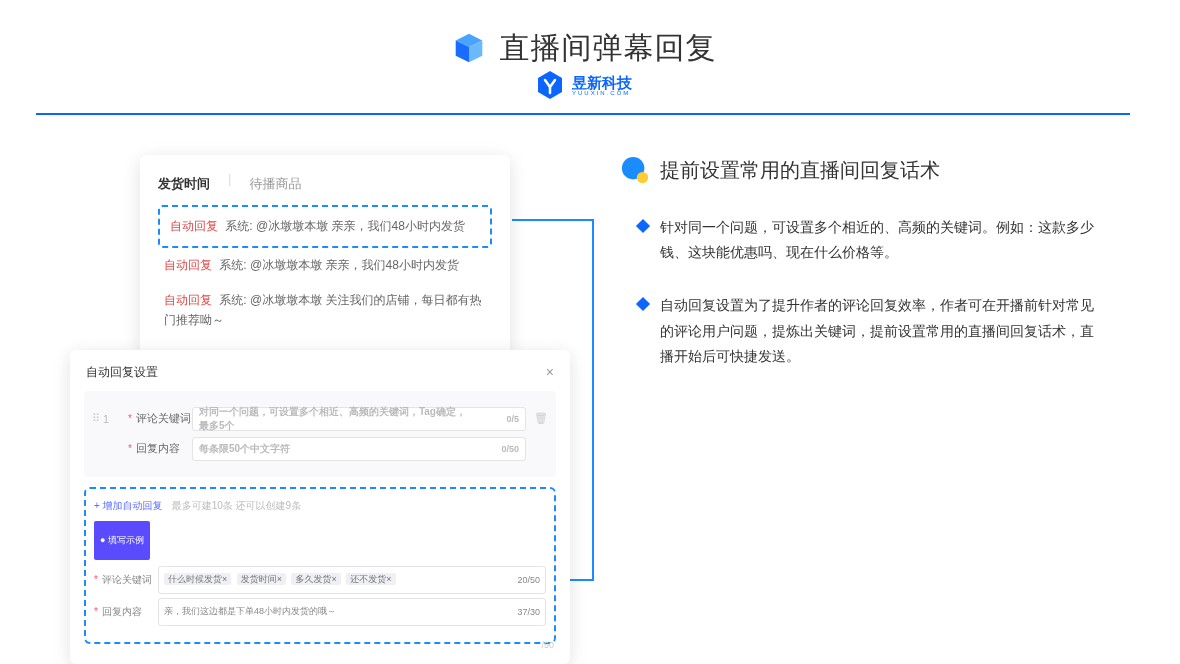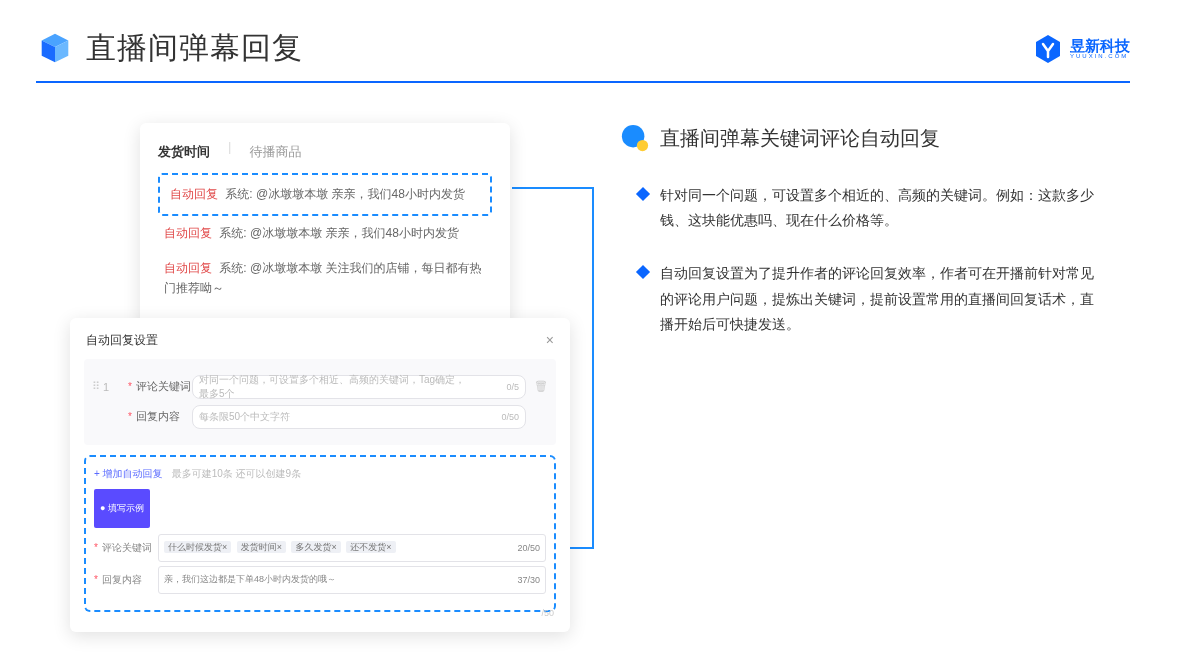--- a/index.html
+++ b/index.html
@@ -1,17 +1,17 @@
 <!DOCTYPE html>
 <html><head>
 <meta charset="utf-8">
 <style>
   * { box-sizing: border-box; margin: 0; padding: 0; }
   body { font-family: "Microsoft YaHei", -apple-system, sans-serif; background: #fff; width: 1180px; height: 664px; position: relative; color: #333; }
-  .page-header { display: flex; align-items: center; justify-content: space-between; padding: 28px 50px 12px 36px; }
+  .page-header { display: flex; align-items: center; justify-content: space-between; padding: 28px 50px 12px 36px; flex-direction: column; }
   .hdr-left { display: flex; align-items: center; }
   .cube-icon { width: 38px; height: 38px; margin-right: 12px; }
   .page-title { font-size: 30px; font-weight: 500; color: #333; letter-spacing: 1px; }
   .brand { display: flex; align-items: center; }
   .brand-icon { width: 32px; height: 32px; margin-right: 6px; }
   .brand-text { font-size: 15px; font-weight: 600; color: #0a66ff; line-height: 1; }
   .brand-sub { font-size: 6px; letter-spacing: 2px; color: #0a66ff; display: block; }
   .hr { height: 2px; background: #0a66ff; margin: 0 50px 0 36px; }
   .content { display: flex; padding: 40px 50px 0 70px; }
   .left-col { width: 520px; position: relative; }
@@ -29,21 +29,21 @@
   .card-bottom { width: 500px; margin-top: -8px; padding: 10px 14px 20px; position: relative; z-index: 3; font-size: 11px; }
   .modal-hdr { display: flex; justify-content: space-between; align-items: center; padding: 4px 2px 10px; }
   .modal-title { font-size: 12px; color: #333; }
   .close-x { color: #999; font-size: 14px; cursor: pointer; }
   .setting-block { background: #f9f9fb; border-radius: 4px; padding: 10px 8px; position: relative; }
   .row { display: flex; align-items: center; margin: 6px 0; }
   .idx-box { display: flex; align-items: center; width: 36px; color: #bbb; font-size: 11px; }
   .dots { color: #ccc; margin-right: 3px; }
   .star { color: #f56; margin-right: 4px; font-size: 10px; }
   .lbl { width: 56px; font-size: 11px; color: #666; }
-  .inp { flex: 1; height: 24px; border: 1px solid #e3e3e8; border-radius: 8px; padding: 0 6px; font-size: 10px; color: #bbb; display: flex; align-items: center; justify-content: space-between; background:#fff; }
+  .inp { flex: 1; height: 24px; border: 1px solid #e3e3e8; border-radius: 3px; padding: 0 6px; font-size: 10px; color: #bbb; display: flex; align-items: center; justify-content: space-between; background:#fff;font-weight:bold; }
   .inp .cnt { color: #bbb; font-size: 9px; margin-left: 36px; }
   .trash { width: 14px; margin-left: 8px; color: #ccc; }
   .dashed-box2 { border: 2px dashed #1a8cff; border-radius: 6px; margin-top: 10px; padding: 10px 8px 12px; }
   .add-link { color: #5a6bff; font-size: 10px; }
   .add-hint { color: #bbb; font-size: 10px; margin-left: 6px; }
   .ex-badge { display: inline-flex; align-items: center; background: #5a4bff; color: #fff; font-size: 9px; padding: 13px 6px; border-radius: 2px; margin-top: 8px; }
   .ex-block { margin-top: 6px; }
   .ex-row { display: flex; align-items: center; margin: 4px 0; }
   .ex-lbl { width: 56px; font-size: 10px; color: #888; }
   .tag-mini { background: #eef0f5; color: #777; font-size: 9px; padding: 1px 4px; border-radius: 2px; margin-right: 3px; }
@@ -182,21 +182,21 @@
     </div>
 
   </div>
 
   <div class="right-col">
     <div class="heading-row">
       <svg class="bubble-icon" viewBox="0 0 32 32">
         <circle cx="14" cy="14" r="12" fill="#1a8cff"></circle>
         <circle cx="24" cy="24" r="6" fill="#ffcc33"></circle>
       </svg>
-      <div class="heading">直播间弹幕关键词评论自动回复</div>
+      <div class="heading">提前设置常用的直播间回复话术</div>
     </div>
     <div class="bullet-item">
       <div class="diamond"></div>
       <div class="bullet-text">针对同一个问题，可设置多个相近的、高频的关键词。例如：这款多少钱、这块能优惠吗、现在什么价格等。</div>
     </div>
     <div class="bullet-item">
       <div class="diamond"></div>
       <div class="bullet-text">自动回复设置为了提升作者的评论回复效率，作者可在开播前针对常见的评论用户问题，提炼出关键词，提前设置常用的直播间回复话术，直播开始后可快捷发送。</div>
     </div>
   </div>

